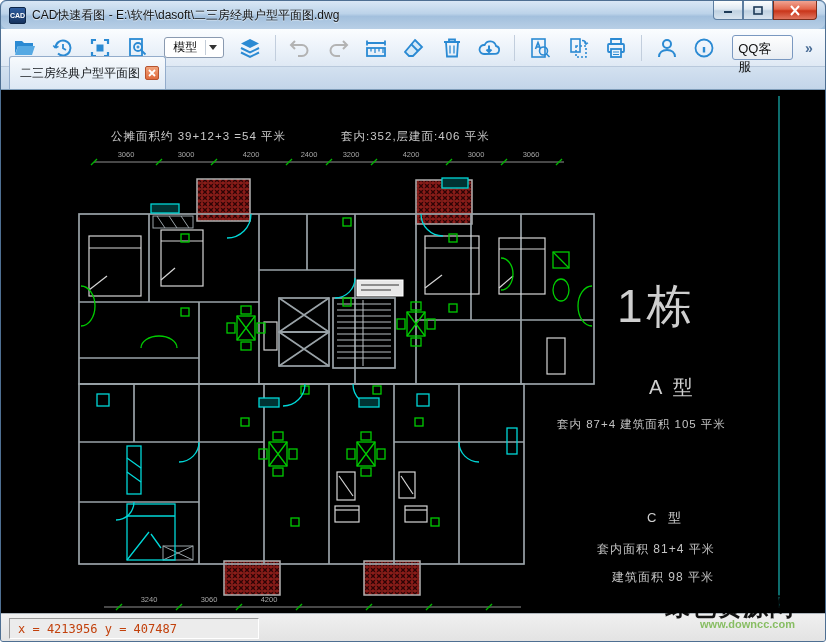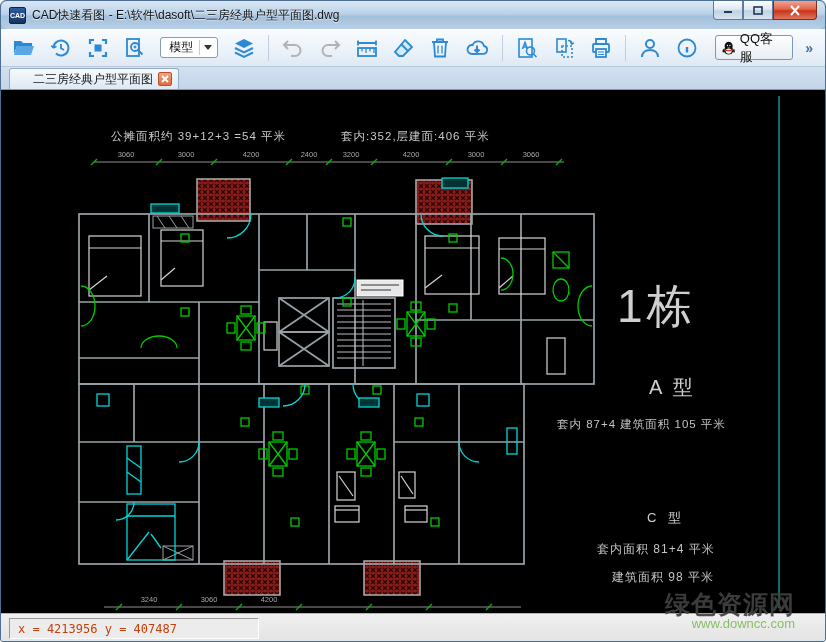--- a/index.html
+++ b/index.html
@@ -23,40 +23,40 @@
              display:flex; align-items:center; padding:0 8px; gap:6px; }
   .tbtn { width:32px; height:32px; display:flex; align-items:center; justify-content:center; border-radius:3px; }
   .tsep { width:1px; height:26px; background:#c2cedd; margin:0 3px; }
   .dropdown { width:60px; height:21px; background:#fff; border:1px solid #8a9ab0; border-radius:3px; display:flex; align-items:center;
               font-size:12px; color:#111; padding-left:8px; position:relative; margin:18px 4px; }
   .dropdown .arrowbox { position:absolute; right:2px; top:2px; bottom:2px; width:16px; border-left:1px solid #c4cdd8;
               display:flex; align-items:center; justify-content:center; }
   .dd-arrow { width:0; height:0; border-left:4px solid transparent; border-right:4px solid transparent; border-top:5px solid #333; }
   .spacer { flex:1; }
   .qq-btn { height:25px; border:1px solid #7a98c0; border-radius:3px; background:linear-gradient(#fefefe,#e9edf2); display:flex;
-            align-items:center; padding:0 8px 0 5px; gap:4px; font-size:13px; color:#111; }
+            align-items:center; padding:0 8px 0 5px; gap:4px; font-size:13px; color:#111;flex-direction:column; }
   .overflow { font-size:14px; color:#4a6d96; font-weight:bold; padding:0 4px 0 6px; }
   
   .tabbar { height:22px; background:linear-gradient(#d3e1f0,#c3d5e9); display:flex; align-items:flex-end; padding:0 0 0 8px; }
-  .tab { height:21px; background:linear-gradient(#f7fafd,#dde8f4); border:1px solid #93accb; border-bottom:none;
-         border-radius:3px 3px 0 0; display:flex; align-items:center; padding:0 6px 0 23px; gap:5px; }
+  .tab { height:33px; background:linear-gradient(#f7fafd,#dde8f4); border:1px solid #93accb; border-bottom:none;
+         border-radius:3px 3px 0 0; display:flex; align-items:center; padding:0 6px 0 10px; gap:5px; }
   .tab-label { font-size:12px; color:#13161a; white-space:nowrap; max-width:128px; overflow:hidden; }
   .tab-close { width:14px; height:14px; border-radius:2px; border:1px solid #b5532f; background:linear-gradient(#f2a47c,#e06a3d);
                display:flex; align-items:center; justify-content:center; }
   
   .canvas { height:524px; background:#000; position:relative; border-top:1px solid #7f9db9; }
   .canvas svg { display:block; }
   
   .statusbar { height:30px; background:linear-gradient(#f0f0f0,#e2e2e2); border-top:1px solid #aeb6bd; display:flex; align-items:center; padding:0 8px; }
   .coord-field { height:21px; min-width:250px; border:1px solid; border-color:#9a9a9a #ffffff #ffffff #9a9a9a; display:flex; align-items:center;
                  padding:0 8px; font-family:"DejaVu Sans Mono", monospace; font-size:12px; color:#c2410c; background:#ececec; }
   
   .watermark { position:absolute; right:30px; bottom:10px; text-align:right; z-index:40; pointer-events:none; line-height:1.05; }
-  .wm1 { font-size:25px; font-weight:bold; color:#404040; opacity:.92; letter-spacing:1px;text-align:right; }
-  .wm2 { font-size:13px; font-weight:normal; color:#7db954; opacity:.9; }
+  .wm1 { font-size:25px; font-weight:bold; color:#000000; opacity:.92; letter-spacing:1px;text-align:right; }
+  .wm2 { font-size:11px; font-weight:bold; color:#7db954; opacity:.9; }
 </style>
 </head>
 <body>
 
 <div class="window">
 
   <div class="titlebar">
     <div class="app-icon">CAD</div>
     <div class="title-text">CAD快速看图 - E:\软件\dasoft\二三房经典户型平面图.dwg</div>
     <div class="winbtns">

